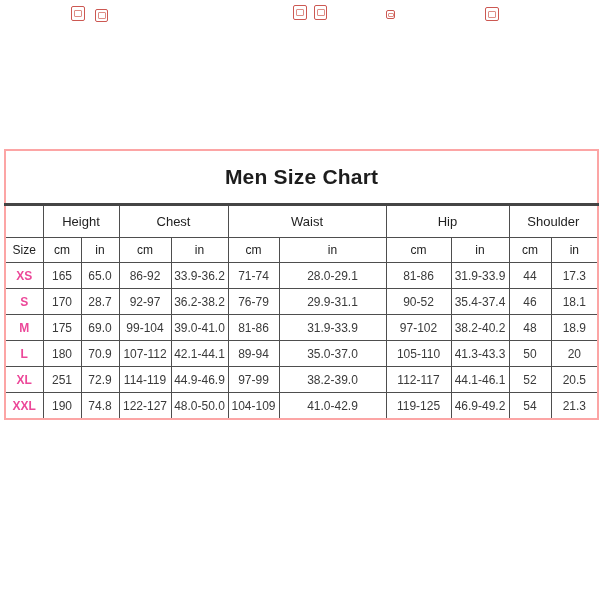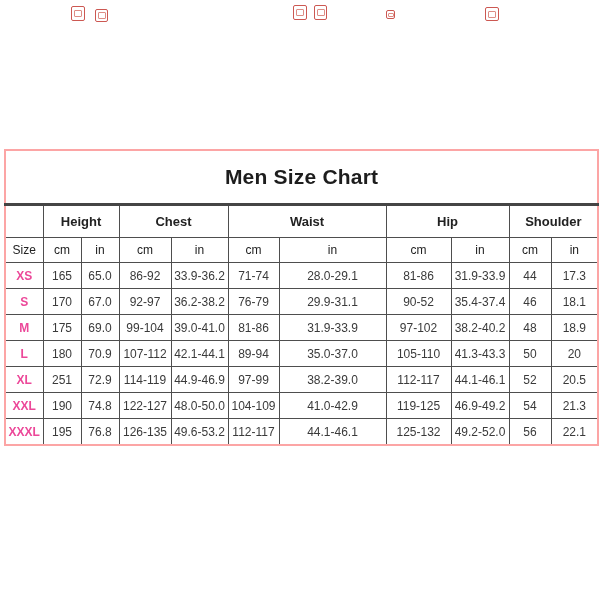--- a/index.html
+++ b/index.html
@@ -32,21 +32,21 @@
     height: 52px;
     font-size: 21px;
     font-weight: bold;
     color: #1d1d1d;
     border-bottom: 3px solid #454545;
     letter-spacing: 0.2px;
   }
   tr.group-row th {
     height: 31px;
     font-size: 13px;
-    font-weight: bold;
+    font-weight: normal;
     color: #222222;
   }
   tr.sub-row th {
     height: 24px;
     font-size: 12px;
     font-weight: normal;
     color: #222222;
   }
   tr.data-row td {
     height: 25px;
@@ -134,21 +134,21 @@
         <td>71-74</td>
         <td>28.0-29.1</td>
         <td>81-86</td>
         <td>31.9-33.9</td>
         <td>44</td>
         <td>17.3</td>
       </tr>
       <tr class="data-row">
         <td class="size-cell">S</td>
         <td>170</td>
-        <td>67.0</td>
+        <td>28.7</td>
         <td>92-97</td>
         <td>36.2-38.2</td>
         <td>76-79</td>
         <td>29.9-31.1</td>
         <td>90-52</td>
         <td>35.4-37.4</td>
         <td>46</td>
         <td>18.1</td>
       </tr>
       <tr class="data-row">
@@ -196,27 +196,14 @@
         <td>74.8</td>
         <td>122-127</td>
         <td>48.0-50.0</td>
         <td>104-109</td>
         <td>41.0-42.9</td>
         <td>119-125</td>
         <td>46.9-49.2</td>
         <td>54</td>
         <td>21.3</td>
       </tr>
-      <tr class="data-row">
-        <td class="size-cell">XXXL</td>
-        <td>195</td>
-        <td>76.8</td>
-        <td>126-135</td>
-        <td>49.6-53.2</td>
-        <td>112-117</td>
-        <td>44.1-46.1</td>
-        <td>125-132</td>
-        <td>49.2-52.0</td>
-        <td>56</td>
-        <td>22.1</td>
-      </tr>
     </tbody>
 </table>
 
 </body></html>

